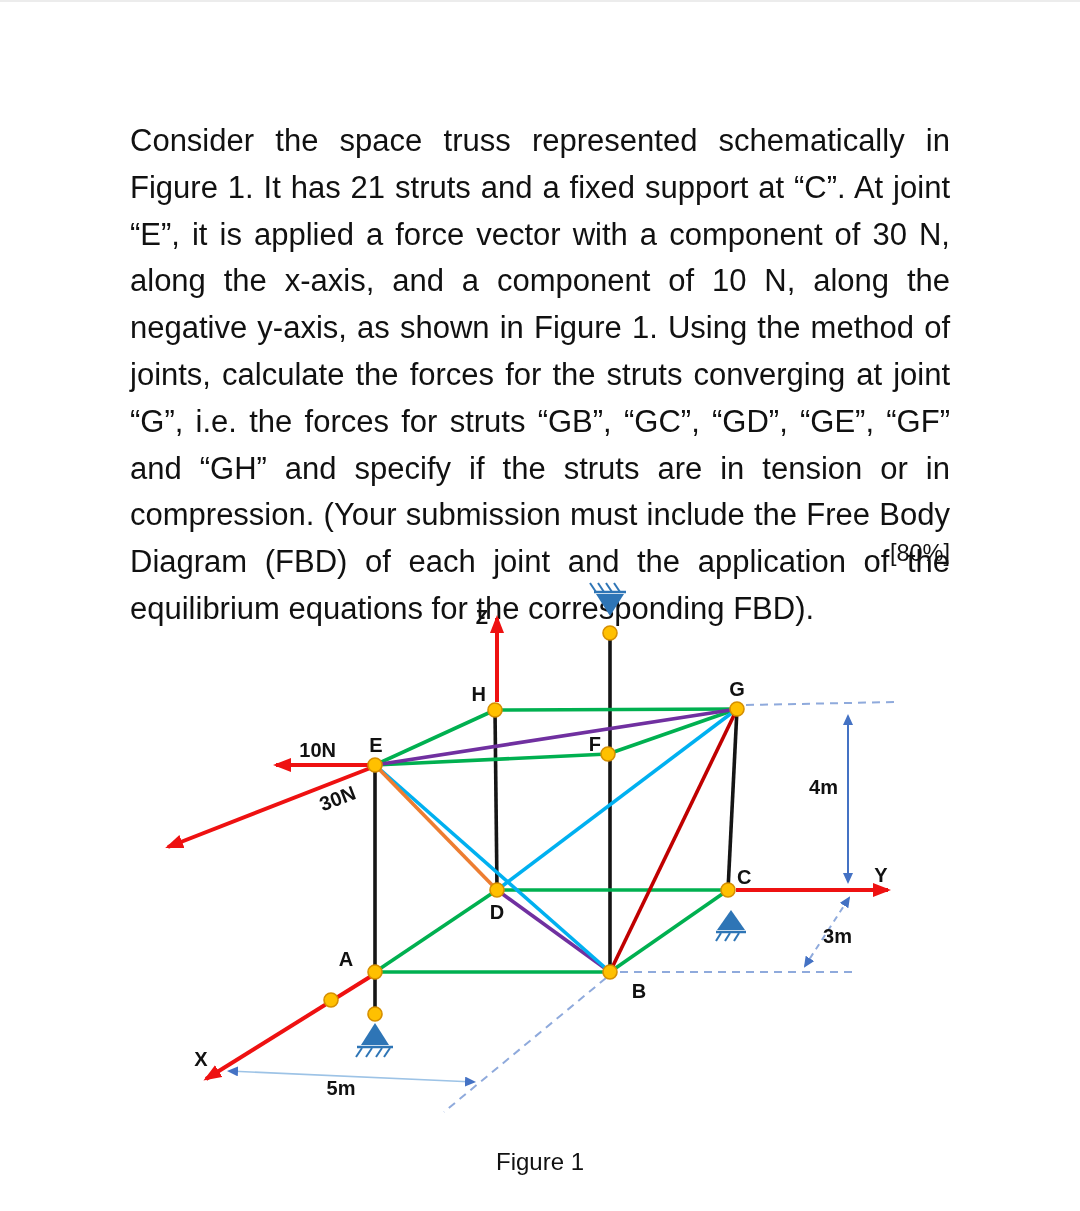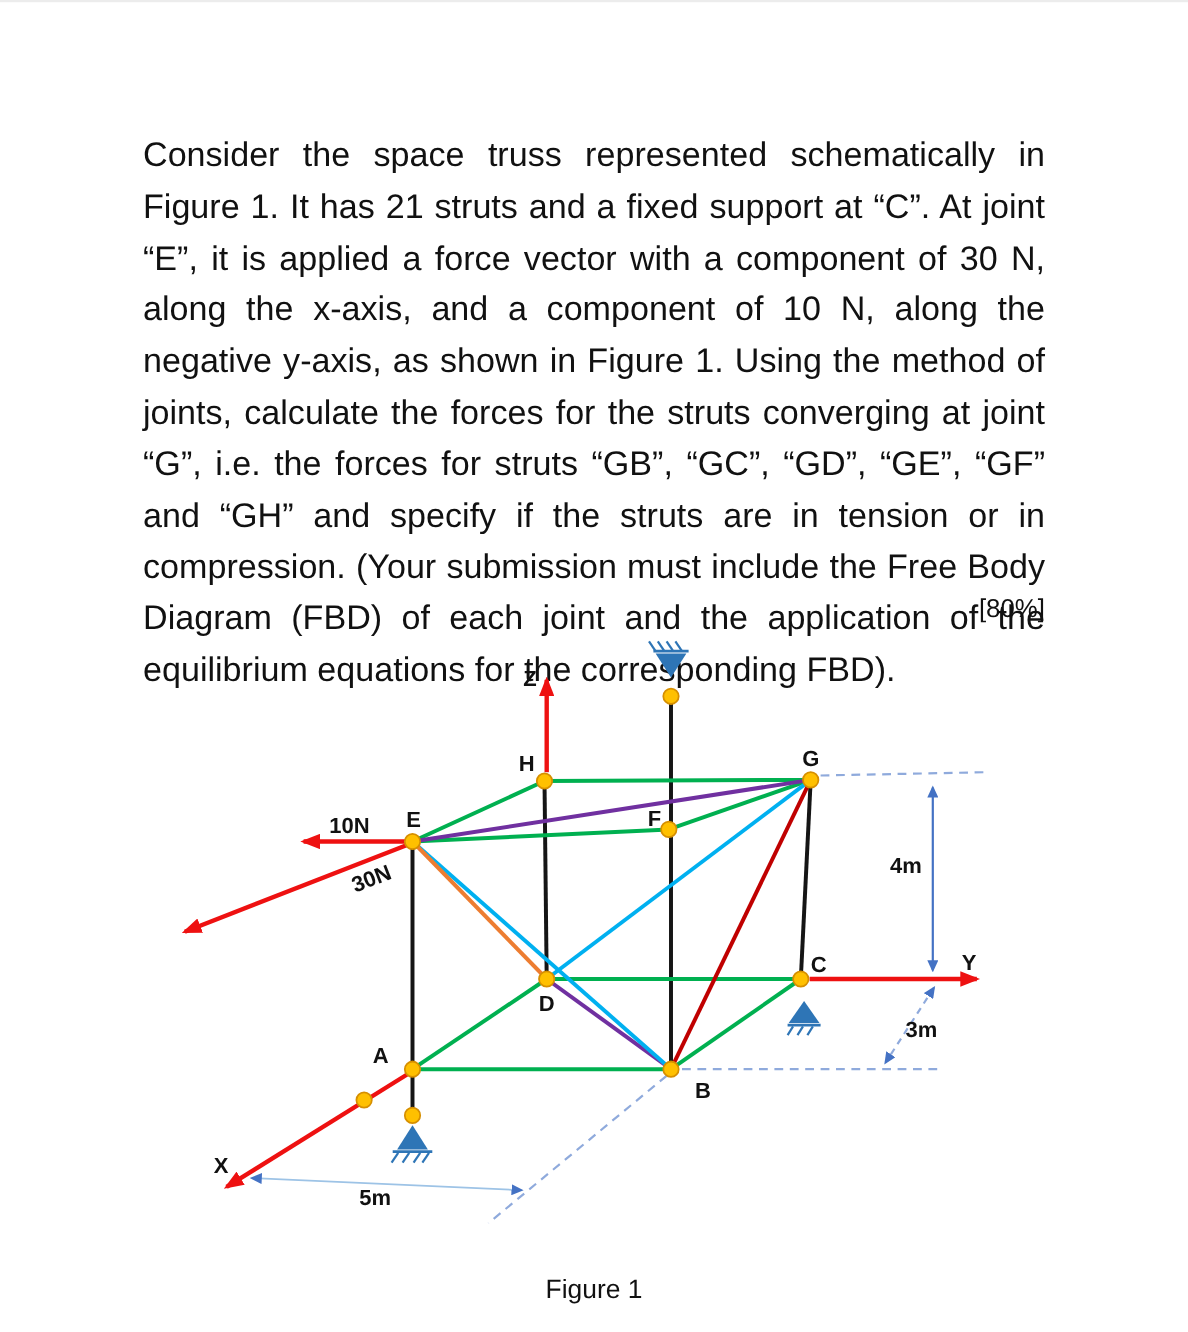--- a/index.html
+++ b/index.html
@@ -39,21 +39,20 @@
   svg.fig {
     position:absolute; left:0; top:0;
     width:1080px; height:1211px;
   }
   .caption {
     position:absolute;
     left:0; top:1146px; width:1080px;
     text-align:center;
     font-size:24px;
     color:#111;
-    margin-top:11px;
   }
   
   .lbl { font-family:"Liberation Sans", sans-serif; font-size:20px; font-weight:bold; fill:#111; }
 </style>
 </head>
 <body>
 
 <div class="page">
 
   <div class="textblock">

